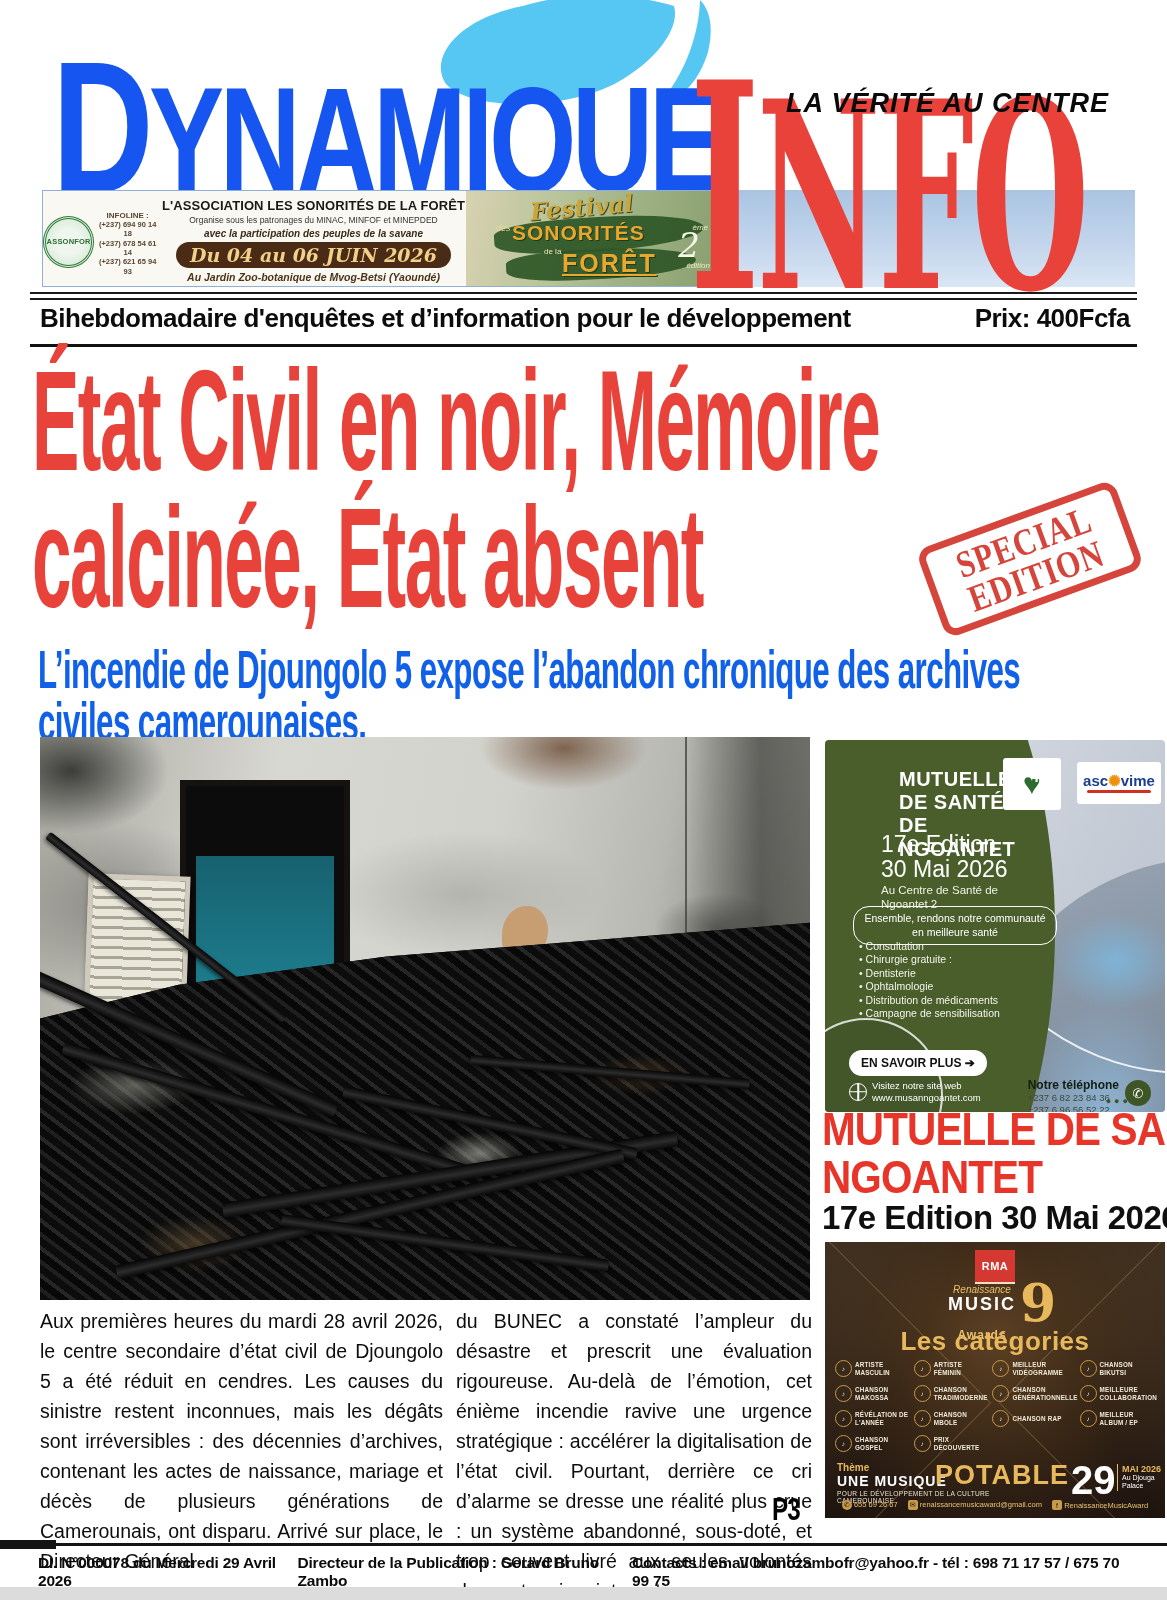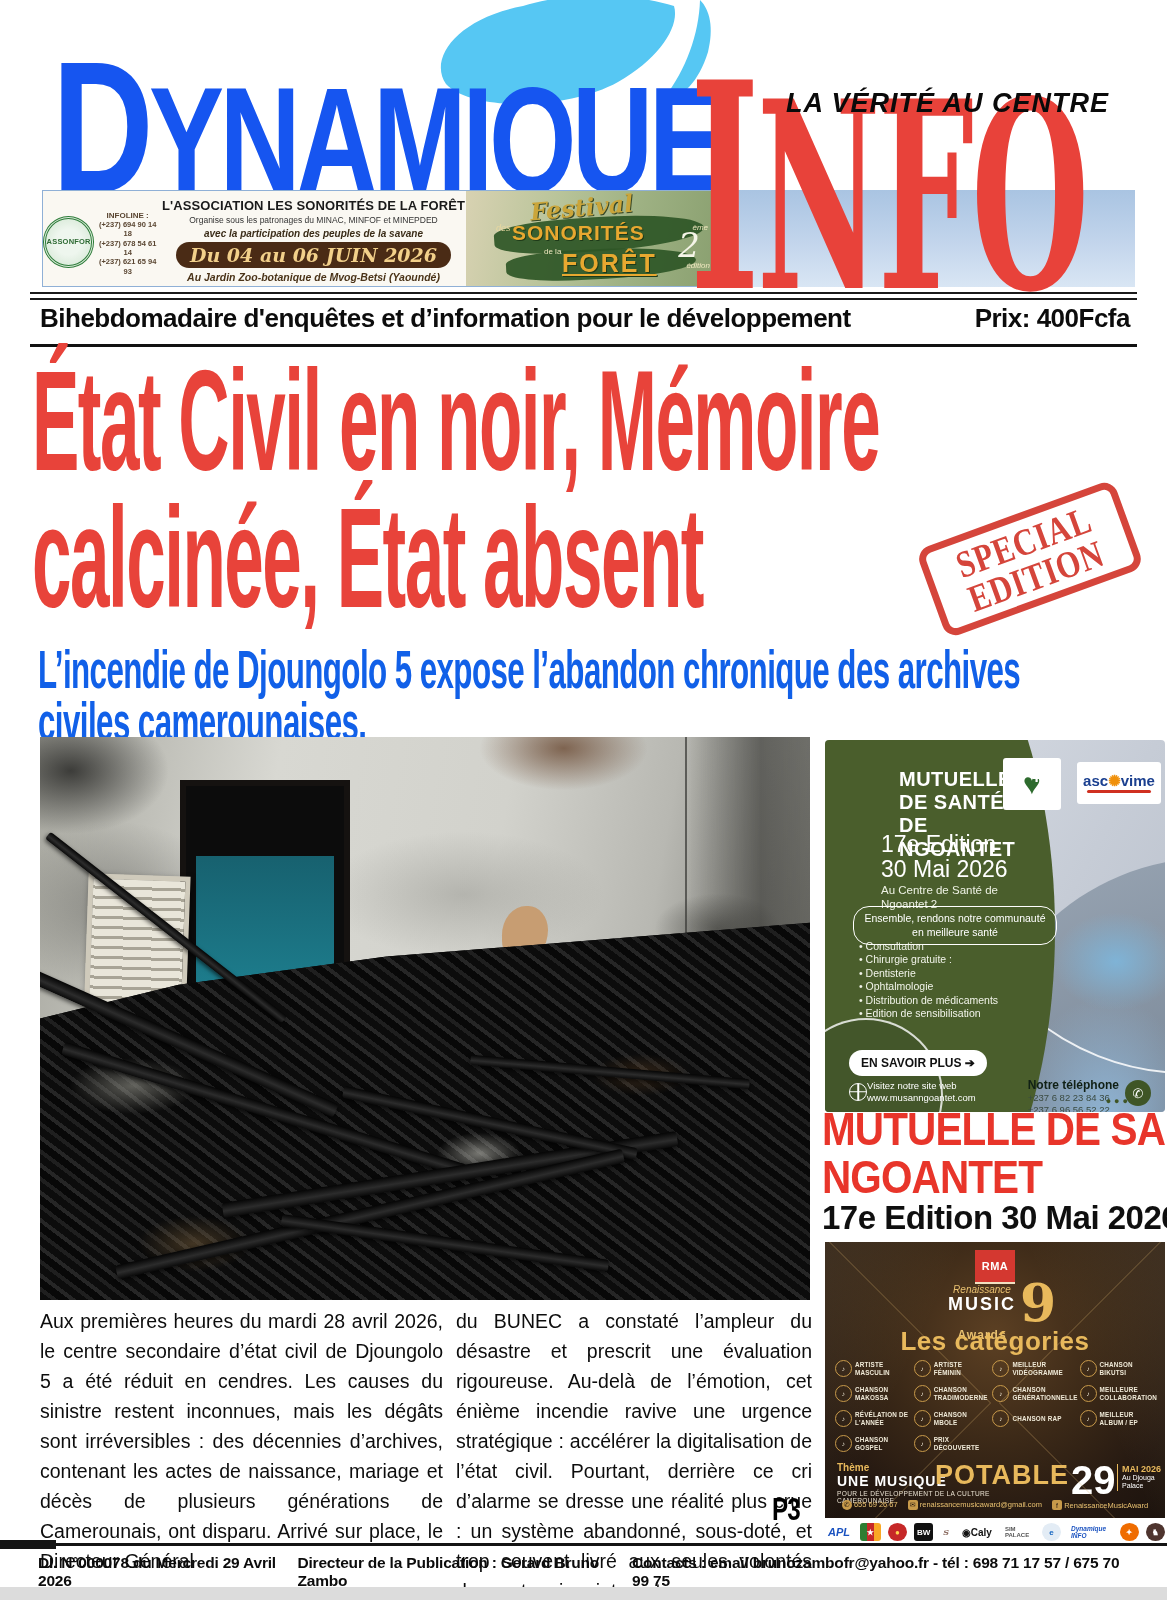--- a/index.html
+++ b/index.html
@@ -128,21 +128,21 @@
   .asc-sub{width:64px;height:3px;background:#d03020;margin-top:2px;border-radius:2px;}
   .mut-title{position:absolute;left:26px;top:28px;color:#fff;font-size:20px;line-height:1.16;letter-spacing:.5px;font-weight:600;margin-left:48px;}
   .mut-ed{position:absolute;left:56px;top:92px;color:#fff;font-size:23px;line-height:1.08;font-weight:400;}
   .mut-venue{position:absolute;left:56px;top:144px;color:#eef2e4;font-size:11.5px;line-height:1.2;}
   .mut-slogan{position:absolute;left:28px;top:166px;width:186px;border:1.5px solid #fff;border-radius:16px;
     padding:5px 8px;color:#fff;font-size:10.5px;text-align:center;line-height:1.3;}
   .mut-serv{position:absolute;left:34px;top:200px;width:150px;color:#f2f4ea;font-size:10.5px;line-height:1.28;margin:0;padding:0;list-style:none;}
   .mut-serv li::before{content:"• ";}
   .mut-cta{position:absolute;left:24px;top:310px;background:#fff;border-radius:16px;padding:6px 12px;
     font-size:12px;font-weight:bold;color:#111;}
-  .mut-web{position:absolute;left:24px;top:340px;color:#fff;font-size:9.5px;line-height:1.25;display:flex;align-items:center;}
+  .mut-web{position:absolute;left:24px;top:340px;color:#fff;font-size:9.5px;line-height:1.25;display:flex;gap:5px;align-items:center;}
   .globe{width:16px;height:16px;border:1.5px solid #fff;border-radius:50%;position:relative;flex:none;}
   .globe::before{content:"";position:absolute;left:50%;top:0;bottom:0;width:1.5px;background:#fff;transform:translateX(-50%);}
   .globe::after{content:"";position:absolute;top:50%;left:0;right:0;height:1.5px;background:#fff;transform:translateY(-50%);}
   .mut-tel{position:absolute;right:46px;top:338px;text-align:left;color:#16211a;}
   .mut-tel .tl{font-size:12px;font-weight:bold;color:#102015;}
   .mut-tel .tn{font-size:9.5px;color:#3a4a40;line-height:1.3;}
   .tel-circ{position:absolute;right:14px;top:340px;width:26px;height:26px;border-radius:50%;background:#3f5526;
     color:#fff;font-size:13px;display:flex;align-items:center;justify-content:center;}
   .mut-dots{position:absolute;right:34px;bottom:6px;color:#3f5526;font-size:9px;letter-spacing:3px;}
 
@@ -321,21 +321,21 @@
       <div>Au Centre de Santé de</div>
       <div>Ngoantet 2</div>
     </div>
     <div class="mut-slogan">Ensemble, rendons notre communauté en meilleure santé</div>
     <ul class="mut-serv">
       <li>Consultation</li>
       <li>Chirurgie gratuite :</li>
       <li>Dentisterie</li>
       <li>Ophtalmologie</li>
       <li>Distribution de médicaments</li>
-      <li>Edition de sensibilisation</li>
+      <li>Campagne de sensibilisation</li>
     </ul>
     <div class="mut-cta"><span>EN SAVOIR PLUS</span> <span>➔</span></div>
     <div class="mut-web">
       <span class="globe"></span>
       <span>
         <div>Visitez notre site web</div>
         <div>www.musanngoantet.com</div>
       </span>
     </div>
     <div class="mut-tel">
@@ -428,33 +428,20 @@
       <div class="v">Au Djouga</div>
       <div class="v">Palace</div>
     </div>
     <div class="rma-contacts">
       <span><span class="ric">✆</span> <span>655 69 26 67</span></span>
       <span><span class="ric sq">✉</span> <span>renaissancemusicaward@gmail.com</span></span>
       <span><span class="ric sq">f</span> <span>RenaissanceMusicAward</span></span>
     </div>
   </div>
 
-  <div class="sponsors">
-    <span class="sp" style="color:#1a52c0;font-style:italic;font-size:11px;">APL</span>
-    <span class="sp flag">★</span>
-    <span class="sp round" style="background:#c62828;color:#ffd54f;">●</span>
-    <span class="sp" style="background:#111;color:#fff;width:18px;">BW</span>
-    <span class="sp" style="color:#8d6e63;font-family:'DejaVu Serif',serif;font-style:italic;">S</span>
-    <span class="sp" style="color:#111;font-size:10px;">◉<span>Caly</span></span>
-    <span class="sp" style="color:#555;font-size:6px;">SIM PALACE</span>
-    <span class="sp round" style="background:#e3ecf5;color:#1565c0;">e</span>
-    <span class="sp" style="color:#1a52c0;font-size:6.5px;font-style:italic;">Dynamique INFO</span>
-    <span class="sp round" style="background:#ef6c00;color:#fff;">✦</span>
-    <span class="sp round" style="background:#4e342e;color:#fff;">♞</span>
-  </div>
 
   <div class="cols">
     <p class="col c1" style="margin:0;">Aux premières heures du mardi 28 avril 2026, le centre secondaire d’état civil de Djoungolo 5 a été réduit en cendres. Les causes du sinistre restent inconnues, mais les dégâts sont irréversibles : des décennies d’archives, contenant les actes de naissance, mariage et décès de plusieurs générations de Camerounais, ont disparu. Arrivé sur place, le Directeur Général</p>
     <p class="col c2" style="margin:0;">du BUNEC a constaté l’ampleur du désastre et prescrit une évaluation rigoureuse. Au-delà de l’émotion, cet énième incendie ravive une urgence stratégique : accélérer la digitalisation de l’état civil. Pourtant, derrière ce cri d’alarme se dresse une réalité plus crue : un système abandonné, sous-doté, et trop souvent livré aux seules volontés des partenaires internationaux.</p>
   </div>
   <div class="pref">P3</div>
 
   <div class="f-rule"></div>
   <div class="footer">
     <span>DI. N°000078  du Mercredi 29 Avril 2026</span>

